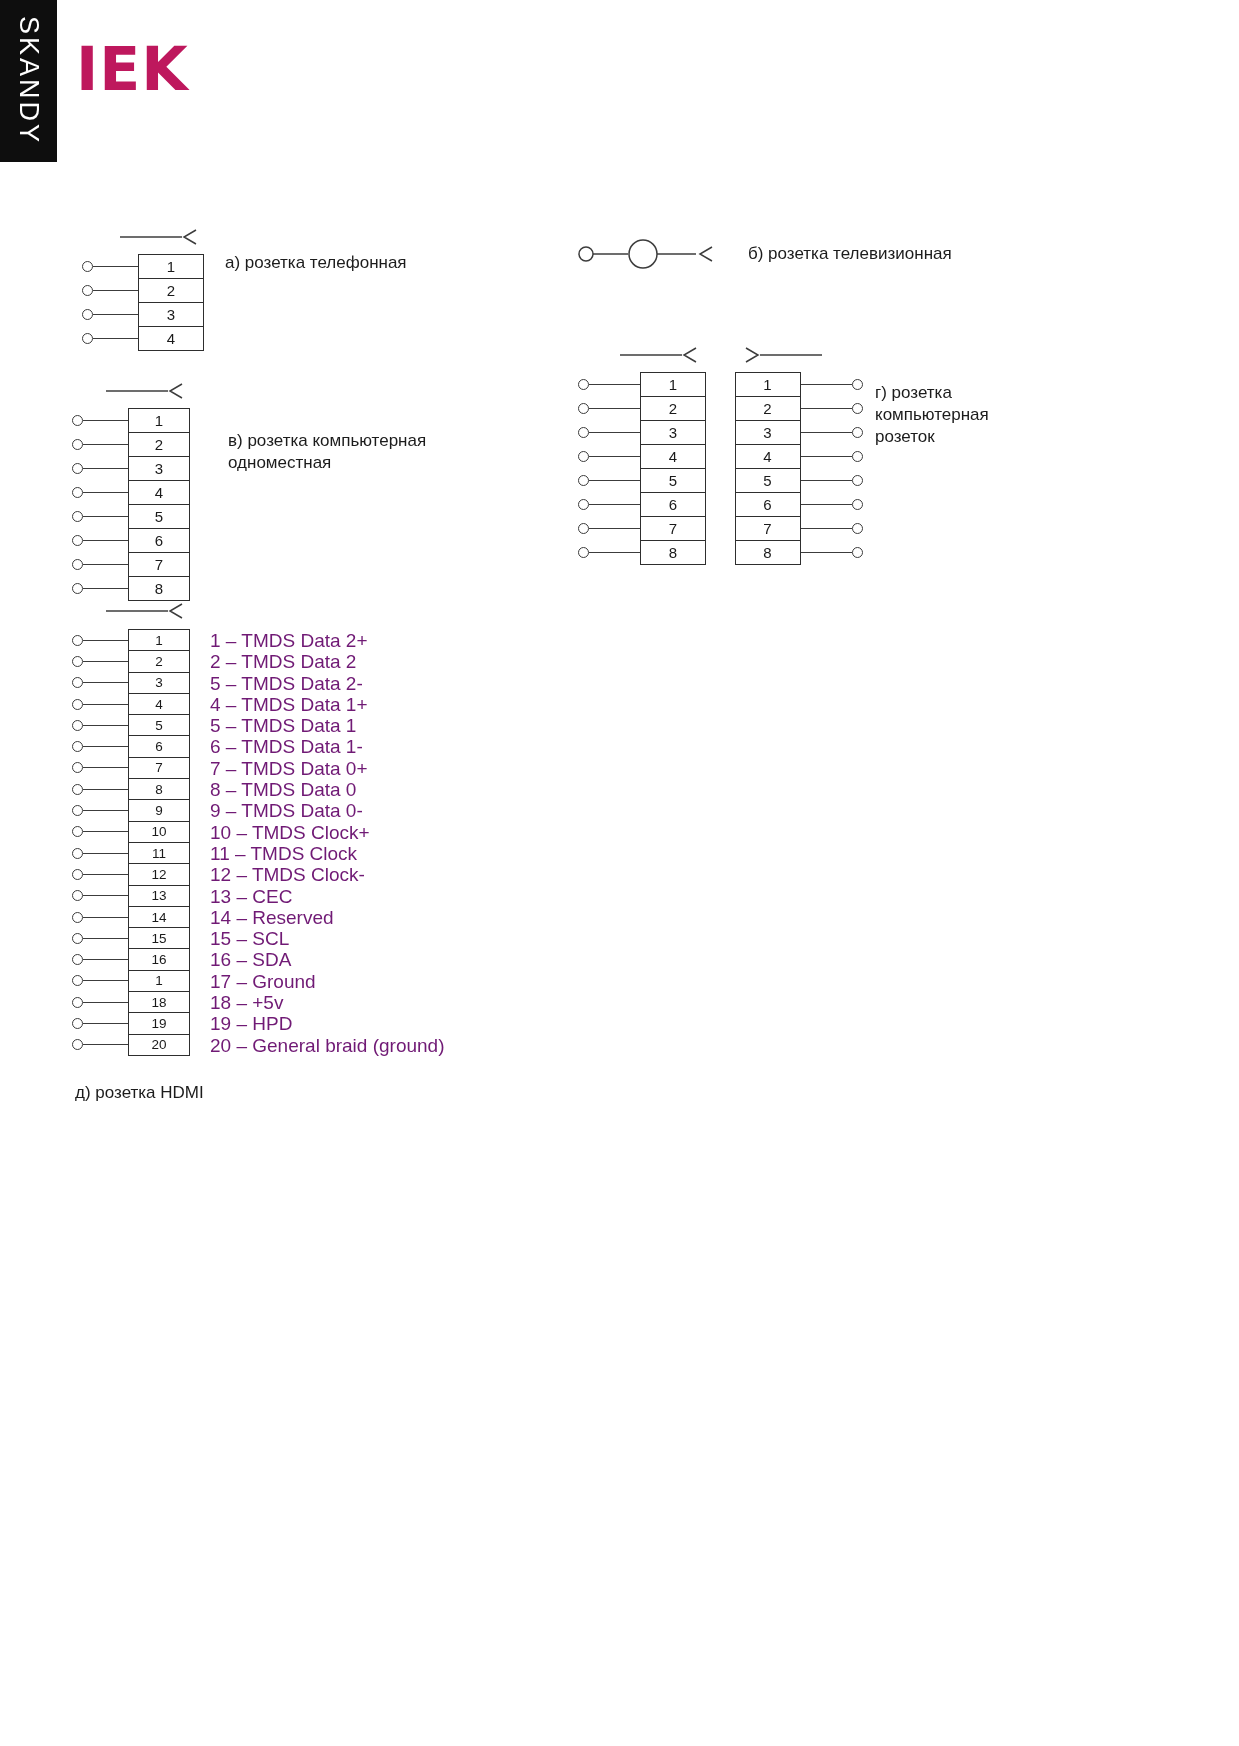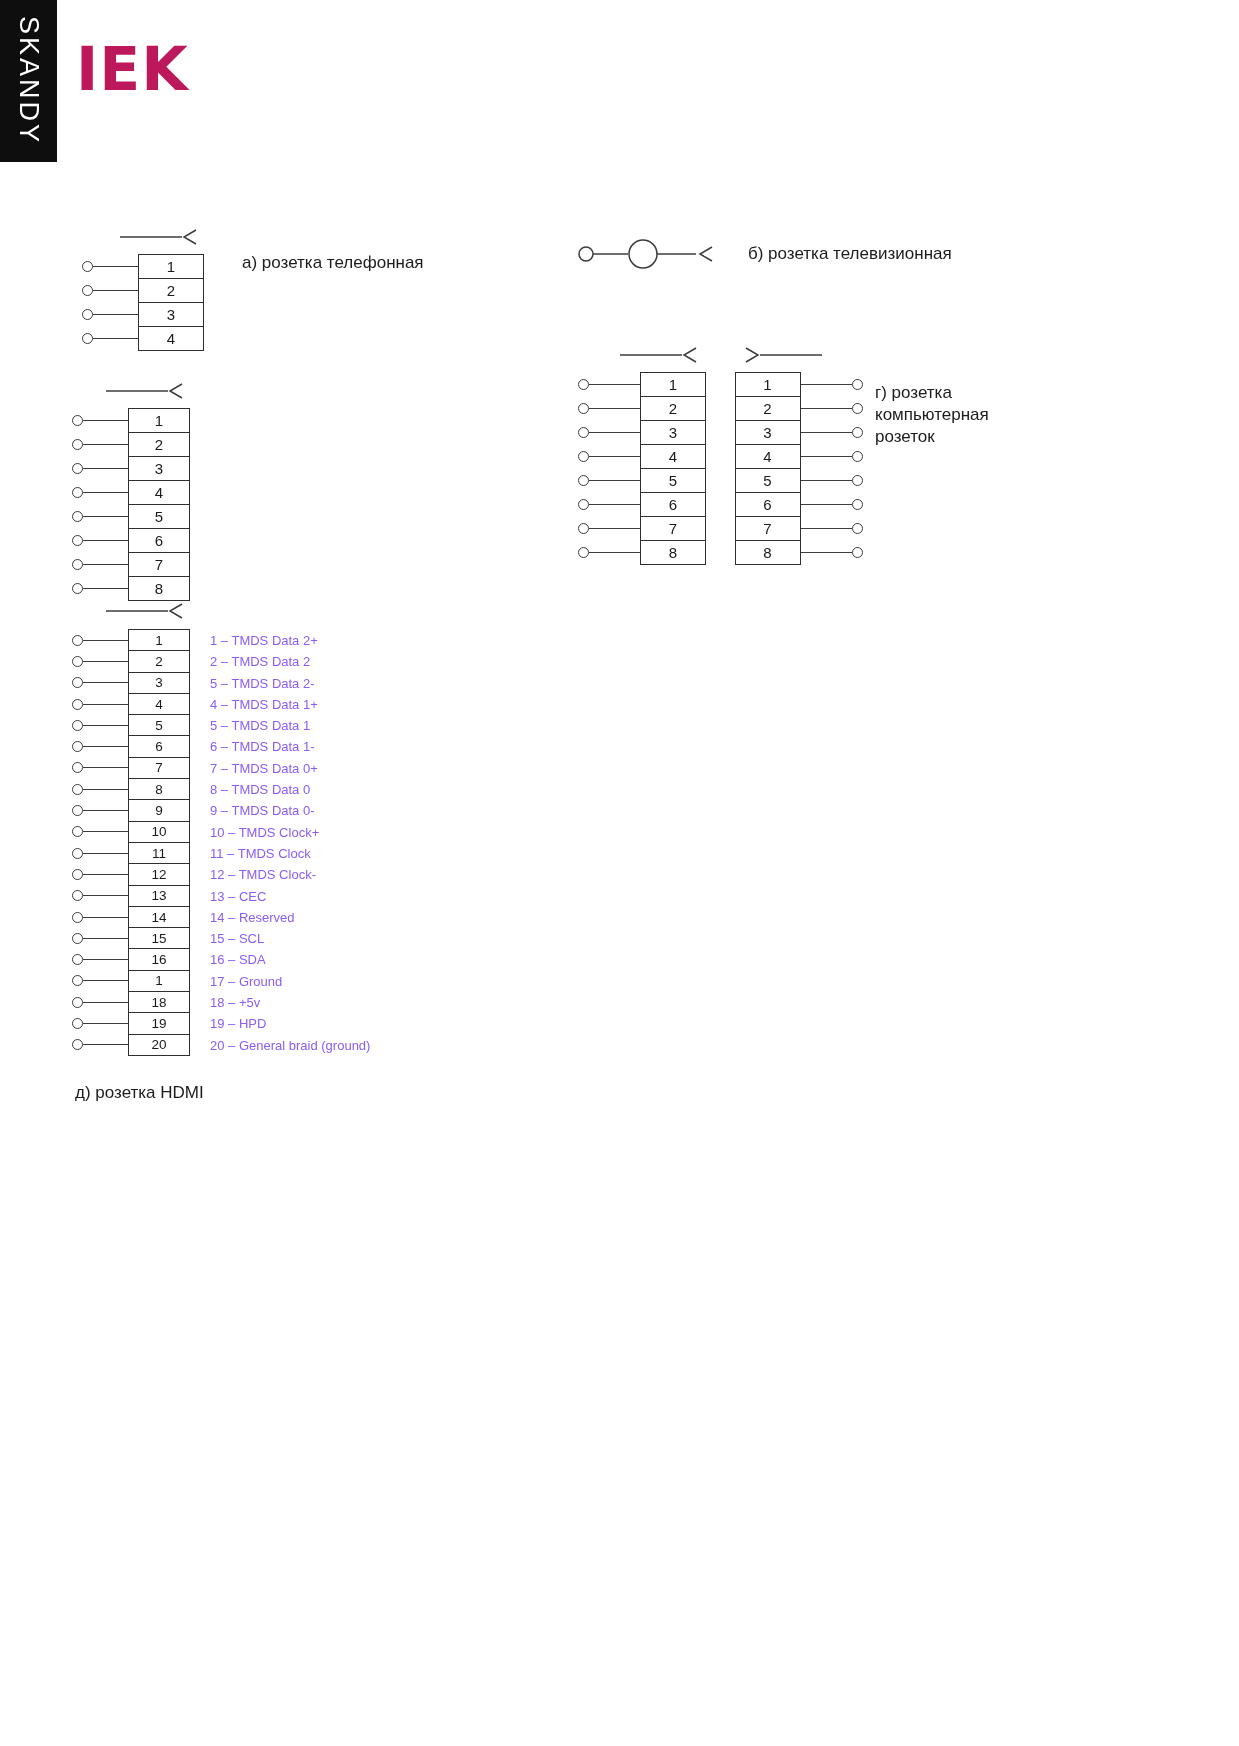--- a/index.html
+++ b/index.html
@@ -26,21 +26,21 @@
   .pin-line { flex:1 1 auto; border-top:1.5px solid #3c3c3c; height:0; }
   .pin-box { flex:0 0 auto; width:66px; align-self:stretch; border:1px solid #2e2e2e;
              display:flex; align-items:center; justify-content:center; font-size:15px;
              background:#ffffff; margin-left:-0.5px; }
   .lead-right .pin-row { flex-direction:row-reverse; }
   .narrow .pin-box { width:62px; }
   .compact .pin-row { height:22.3px; }
   .compact .pin-box { font-size:13.5px; }
 
   .pin-desc-list { position:absolute; }
-  .pin-desc { height:21.3px; line-height:21.3px; font-size:13px; white-space:nowrap; color:#8b5cf6; }
+  .pin-desc { height:21.3px; line-height:21.3px; font-size:19px; white-space:nowrap; color:#701a75; }
 
   .symbol { position:absolute; }
   .symbol svg { display:block; }
   .symbol line, .symbol polyline, .symbol circle { stroke:#3c3c3c; stroke-width:1.5; fill:none; }
 
   .caption { font-size:20px; color:#222222; }
 </style>
 </head>
 <body>
 
@@ -77,21 +77,21 @@
         <span class="pin-line"></span>
         <span class="pin-box">3</span>
       </div>
 
       <div class="pin-row">
         <span class="pin-circle"></span>
         <span class="pin-line"></span>
         <span class="pin-box">4</span>
       </div>
     </div>
-  <div class="abs diagram-label" style="left:242px; top:252px;">а) розетка телефонная</div>
+  <div class="abs diagram-label" style="left:225px; top:252px;">а) розетка телефонная</div>
 
   <div class="symbol" style="left:576px; top:238px;">
     <svg width="150" height="32" viewBox="0 0 150 32">
       <circle cx="10" cy="16" r="7"></circle>
       <line x1="17" y1="16" x2="52" y2="16"></line>
       <circle cx="67" cy="16" r="14"></circle>
       <line x1="81" y1="16" x2="120" y2="16"></line>
       <polyline points="136,9 124,16 136,23"></polyline>
     </svg>
   </div>
@@ -146,20 +146,26 @@
         <span class="pin-line"></span>
         <span class="pin-box">7</span>
       </div>
 
       <div class="pin-row">
         <span class="pin-circle"></span>
         <span class="pin-line"></span>
         <span class="pin-box">8</span>
       </div>
     </div>
+  <div class="abs" style="left:228px; top:430px;">
+
+      <div class="diagram-label">в) розетка компьютерная</div>
+
+      <div class="diagram-label">одноместная</div>
+    </div>
 
   <div class="symbol" style="left:618px; top:346px;">
     <svg width="92" height="18" viewBox="0 0 92 18">
       <line x1="2" y1="9" x2="64" y2="9"></line>
       <polyline points="78,2 66,9 78,16"></polyline>
     </svg>
   </div>
   <div class="symbol" style="left:732px; top:346px;">
     <svg width="92" height="18" viewBox="0 0 92 18">
       <polyline points="14,2 26,9 14,16"></polyline>

